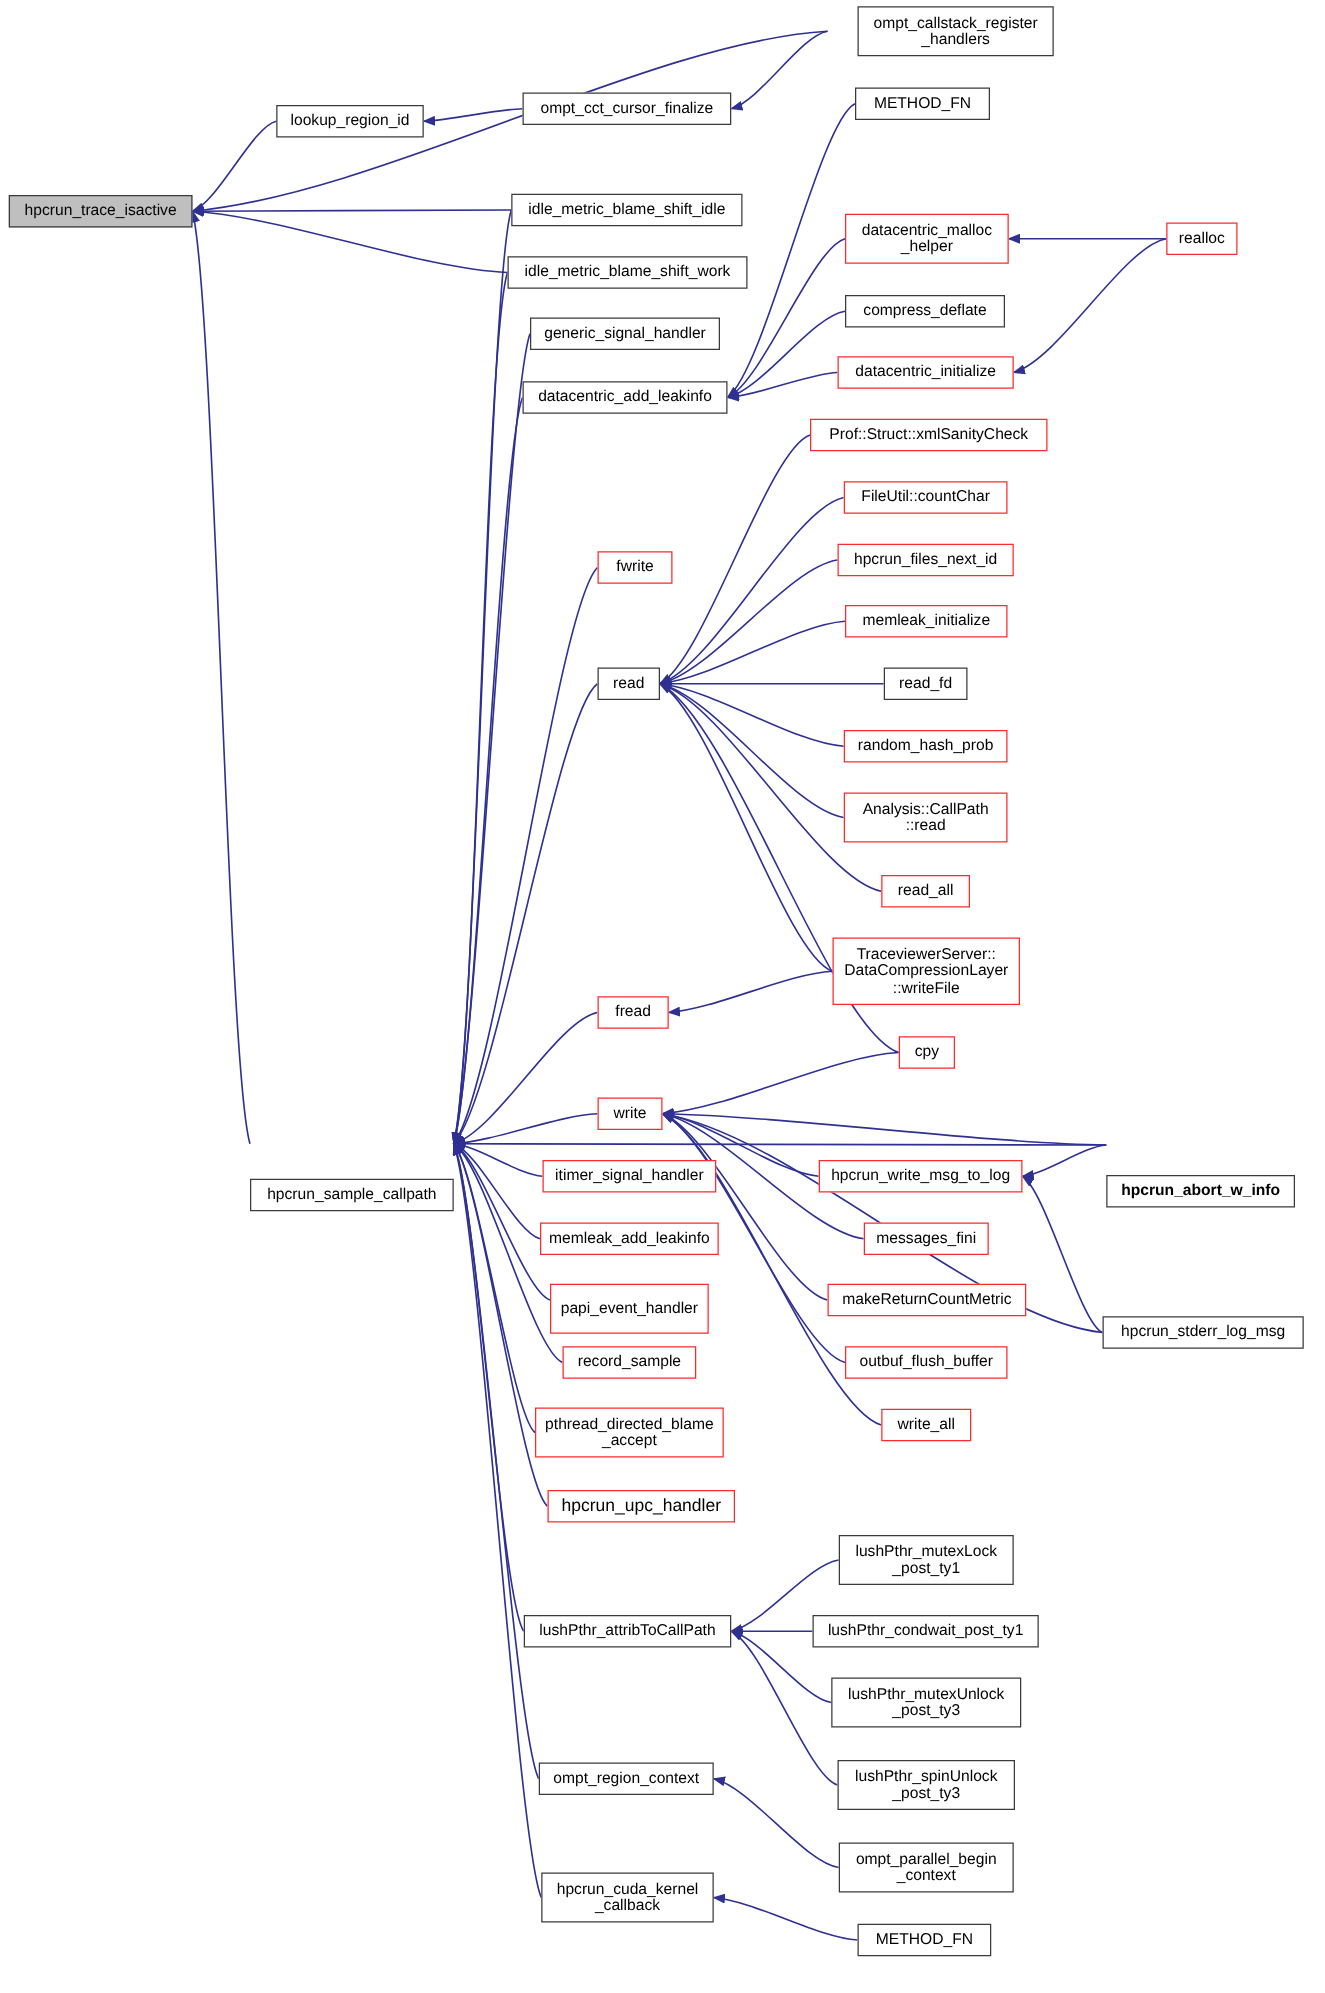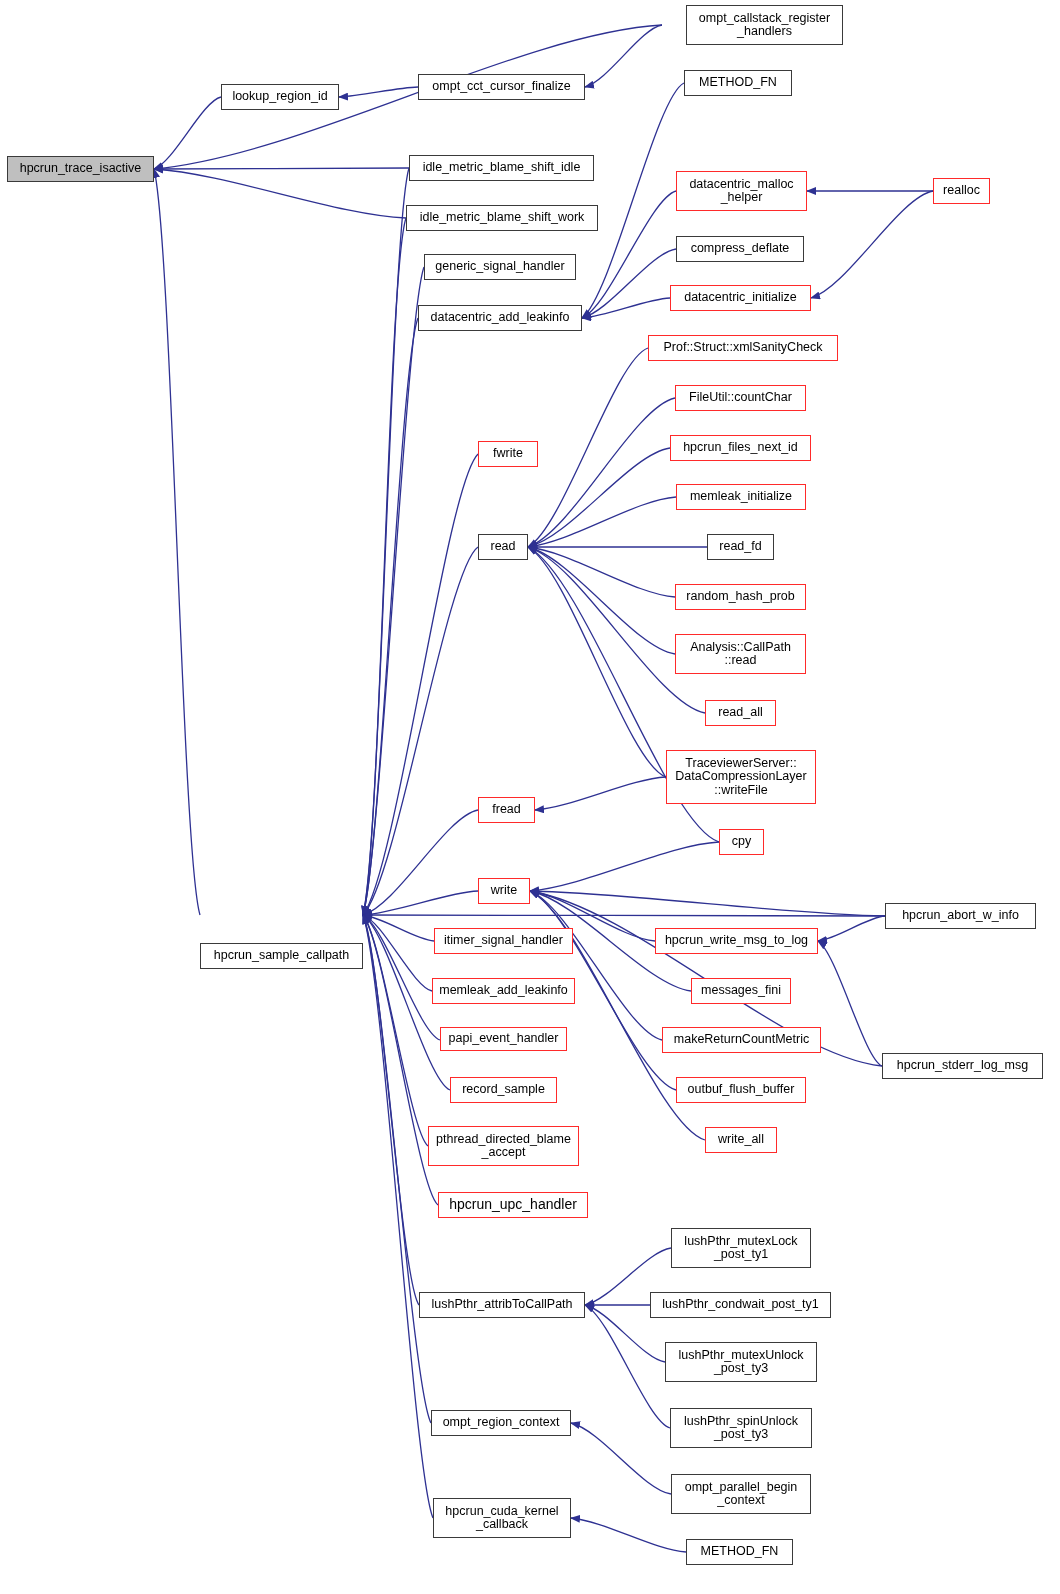--- a/index.html
+++ b/index.html
@@ -167,39 +167,39 @@
       </div>
       <div class="node n-red" style="left: 719px; top: 829px; width: 45px; height: 26px; font-size: 12.5px;">
         <span>cpy</span>
       </div>
       <div class="node n-red" style="left: 478px; top: 878px; width: 52px; height: 26px; font-size: 12.5px;">
         <span>write</span>
       </div>
       <div class="node n-black" style="left: 200px; top: 902px; width: 163px; height: 26px; font-size: 12.5px; margin-top: 41px;">
         <span>hpcrun_sample_callpath</span>
       </div>
-      <div class="node n-black" style="left: 885px; top: 903px; width: 151px; height: 26px; font-size: 12.5px;">
+      <div class="node n-black" style="left: 885px; top: 940px; width: 151px; height: 26px; font-size: 12.5px; font-weight: bold;">
         <span>hpcrun_abort_w_info</span>
       </div>
       <div class="node n-red" style="left: 655px; top: 928px; width: 163px; height: 26px; font-size: 12.5px;">
         <span>hpcrun_write_msg_to_log</span>
       </div>
       <div class="node n-red" style="left: 434px; top: 928px; width: 139px; height: 26px; font-size: 12.5px;">
         <span>itimer_signal_handler</span>
       </div>
       <div class="node n-red" style="left: 691px; top: 978px; width: 100px; height: 26px; font-size: 12.5px;">
         <span>messages_fini</span>
       </div>
       <div class="node n-red" style="left: 432px; top: 978px; width: 143px; height: 26px; font-size: 12.5px;">
         <span>memleak_add_leakinfo</span>
       </div>
       <div class="node n-red" style="left: 662px; top: 1027px; width: 159px; height: 26px; font-size: 12.5px;">
         <span>makeReturnCountMetric</span>
       </div>
-      <div class="node n-red" style="left: 440px; top: 1027px; width: 127px; height: 24px; font-size: 12.5px;">
+      <div class="node n-red" style="left: 440px; top: 1027px; width: 127px; height: 40px; font-size: 12.5px;">
         <span>papi_event_handler</span>
       </div>
       <div class="node n-black" style="left: 882px; top: 1053px; width: 161px; height: 26px; font-size: 12.5px;">
         <span>hpcrun_stderr_log_msg</span>
       </div>
       <div class="node n-red" style="left: 676px; top: 1077px; width: 130px; height: 26px; font-size: 12.5px;">
         <span>outbuf_flush_buffer</span>
       </div>
       <div class="node n-red" style="left: 450px; top: 1077px; width: 107px; height: 26px; font-size: 12.5px;">
         <span>record_sample</span>

